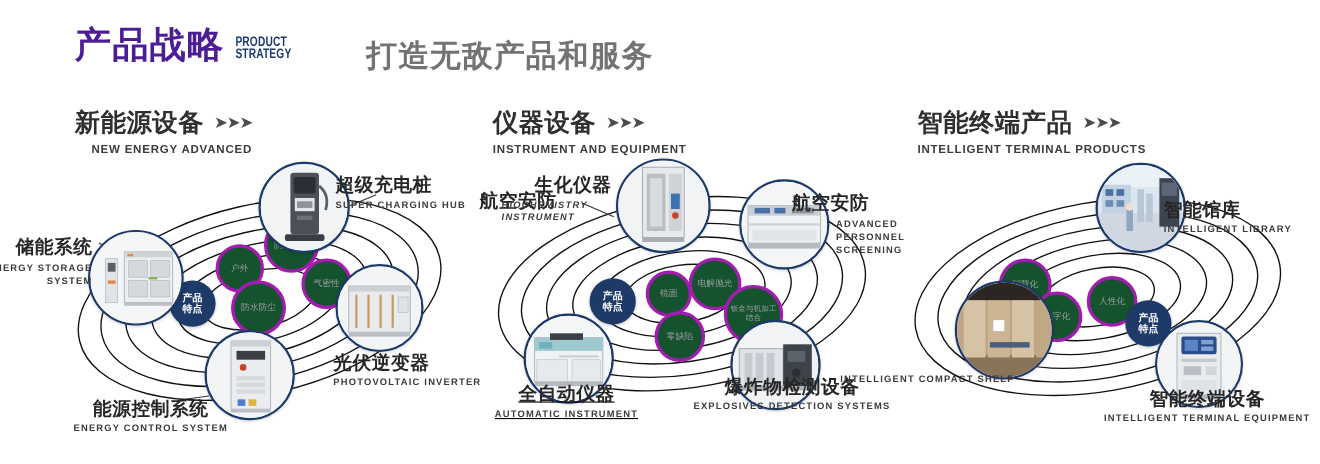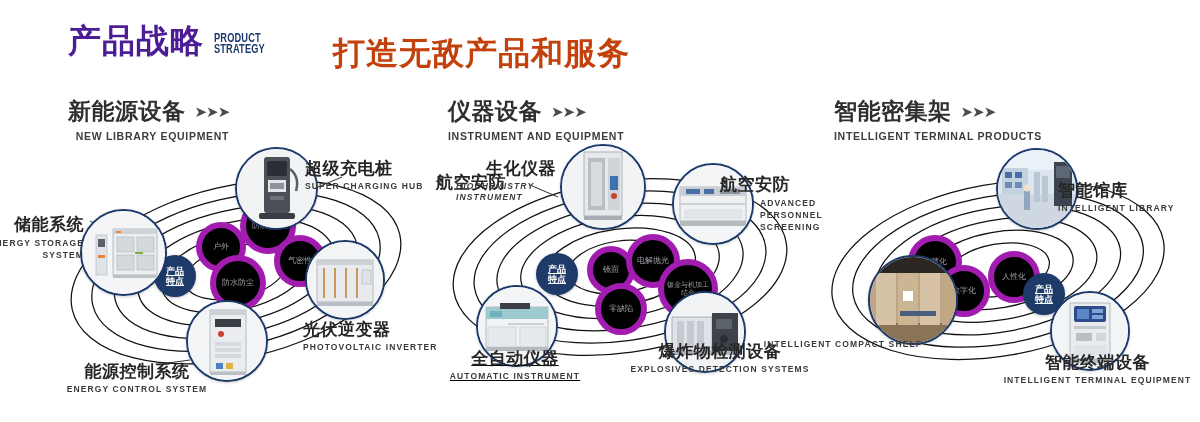--- a/index.html
+++ b/index.html
@@ -18,21 +18,21 @@
     line-height:1;font-family:"Liberation Sans","DejaVu Sans",sans-serif;
   }
   .hdr-en{
     margin-left:10px;margin-bottom:2px;color:#1b3a6b;
     font-size:12.5px;font-weight:bold;line-height:11px;letter-spacing:.2px;
     transform:scaleX(.74);transform-origin:left bottom;
   }
   .hdr-en span{display:block;}
   .hdr-slogan{
     position:absolute;left:333px;top:32px;
-    font-size:32px;font-weight:bold;color:#c2410c;letter-spacing:1px;
+    font-size:28px;font-weight:bold;color:#737373;letter-spacing:1px;
   }
 
   
   .sect{position:absolute;}
   .sect-cn{font-size:23px;font-weight:bold;color:#2f2f2f;letter-spacing:.5px;display:flex;align-items:center;}
   .arrows{margin-left:9px;color:#4b4b4b;font-size:15px;letter-spacing:-1px;font-weight:bold;line-height:1;}
   .sect-en{font-size:10.5px;font-weight:bold;color:#3c3c3c;letter-spacing:.7px;margin-top:3px;}
 
   
   .cluster{position:absolute;}
@@ -40,28 +40,28 @@
 
   .node{
     position:absolute;border-radius:50%;
     border:2.5px solid #1b3a6b;overflow:hidden;
     background:#e9ecf1;box-shadow:0 1px 3px rgba(0,0,0,.18);
   }
   .node .art{position:absolute;left:0;top:0;width:100%;height:100%;}
 
   .feat{
     position:absolute;border-radius:50%;
-    border:6px solid #a21caf;background:#000000;
+    border:3px solid #a21caf;background:#14532d;
     display:flex;align-items:center;justify-content:center;
     text-align:center;color:#9a9da3;font-size:8px;line-height:1.15;
     font-family:"Liberation Sans","DejaVu Sans",sans-serif;
   }
   .feat.core{
     background:#1e3a69;border:none;color:#fff;font-weight:bold;
-    font-size:9px;line-height:1.15;box-shadow:0 1px 3px rgba(0,0,0,.25);text-decoration:underline;
+    font-size:9px;line-height:1.15;box-shadow:0 1px 3px rgba(0,0,0,.25);
   }
 
   .lbl{position:absolute;}
   .lbl .cn{font-size:17px;font-weight:bold;color:#262626;letter-spacing:.5px;white-space:nowrap;}
   .lbl .en{font-size:8.5px;font-weight:bold;color:#3a3a3a;letter-spacing:1.1px;margin-top:1px;white-space:nowrap;}
   .lbl.right{text-align:right;}
   .lbl.center{text-align:center;}
 </style>
 </head>
 <body>
@@ -75,34 +75,34 @@
       <span>STRATEGY</span>
     </div>
   </div>
   <div class="hdr-slogan">打造无敌产品和服务</div>
 
   <div class="sect" style="left:68px;top:96px;text-align:right;">
     <div class="sect-cn">
       <span>新能源设备</span>
       <span class="arrows">➤➤➤</span>
     </div>
-    <div class="sect-en">NEW LIBRARY EQUIPMENT</div>
+    <div class="sect-en">NEW ENERGY ADVANCED</div>
   </div>
 
   <div class="sect" style="left:448px;top:96px;">
     <div class="sect-cn">
       <span>仪器设备</span>
       <span class="arrows">➤➤➤</span>
     </div>
     <div class="sect-en">INSTRUMENT AND EQUIPMENT</div>
   </div>
 
   <div class="sect" style="left:834px;top:96px;">
     <div class="sect-cn">
-      <span>智能密集架</span>
+      <span>智能终端产品</span>
       <span class="arrows">➤➤➤</span>
     </div>
     <div class="sect-en">INTELLIGENT TERMINAL PRODUCTS</div>
   </div>
 
   <div class="cluster" style="left:50px;top:155px;width:380px;height:240px;">
 
     <svg class="rings" width="380" height="240" viewBox="0 0 380 240">
       <g fill="none" stroke="#111" stroke-width="1.25">
         <ellipse cx="186" cy="117" rx="52" ry="26" transform="rotate(-13 186 117)"></ellipse>

